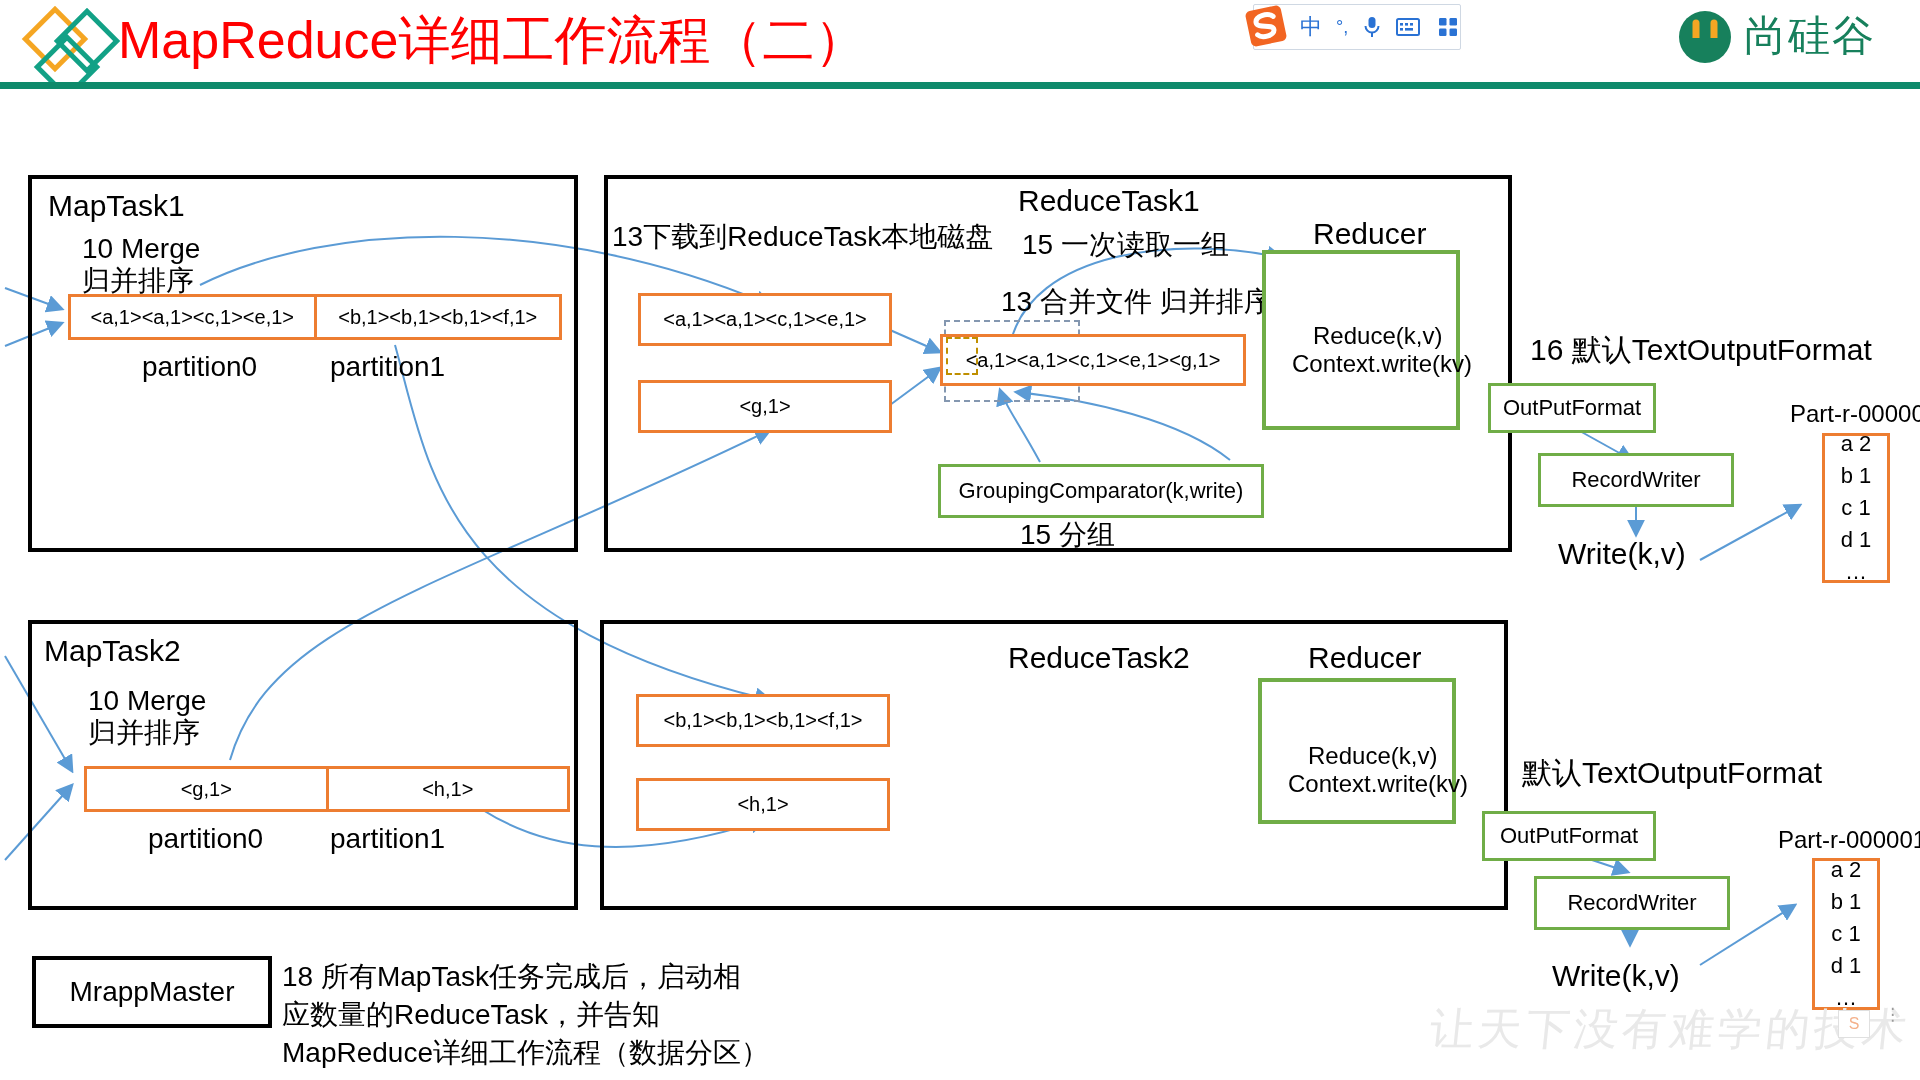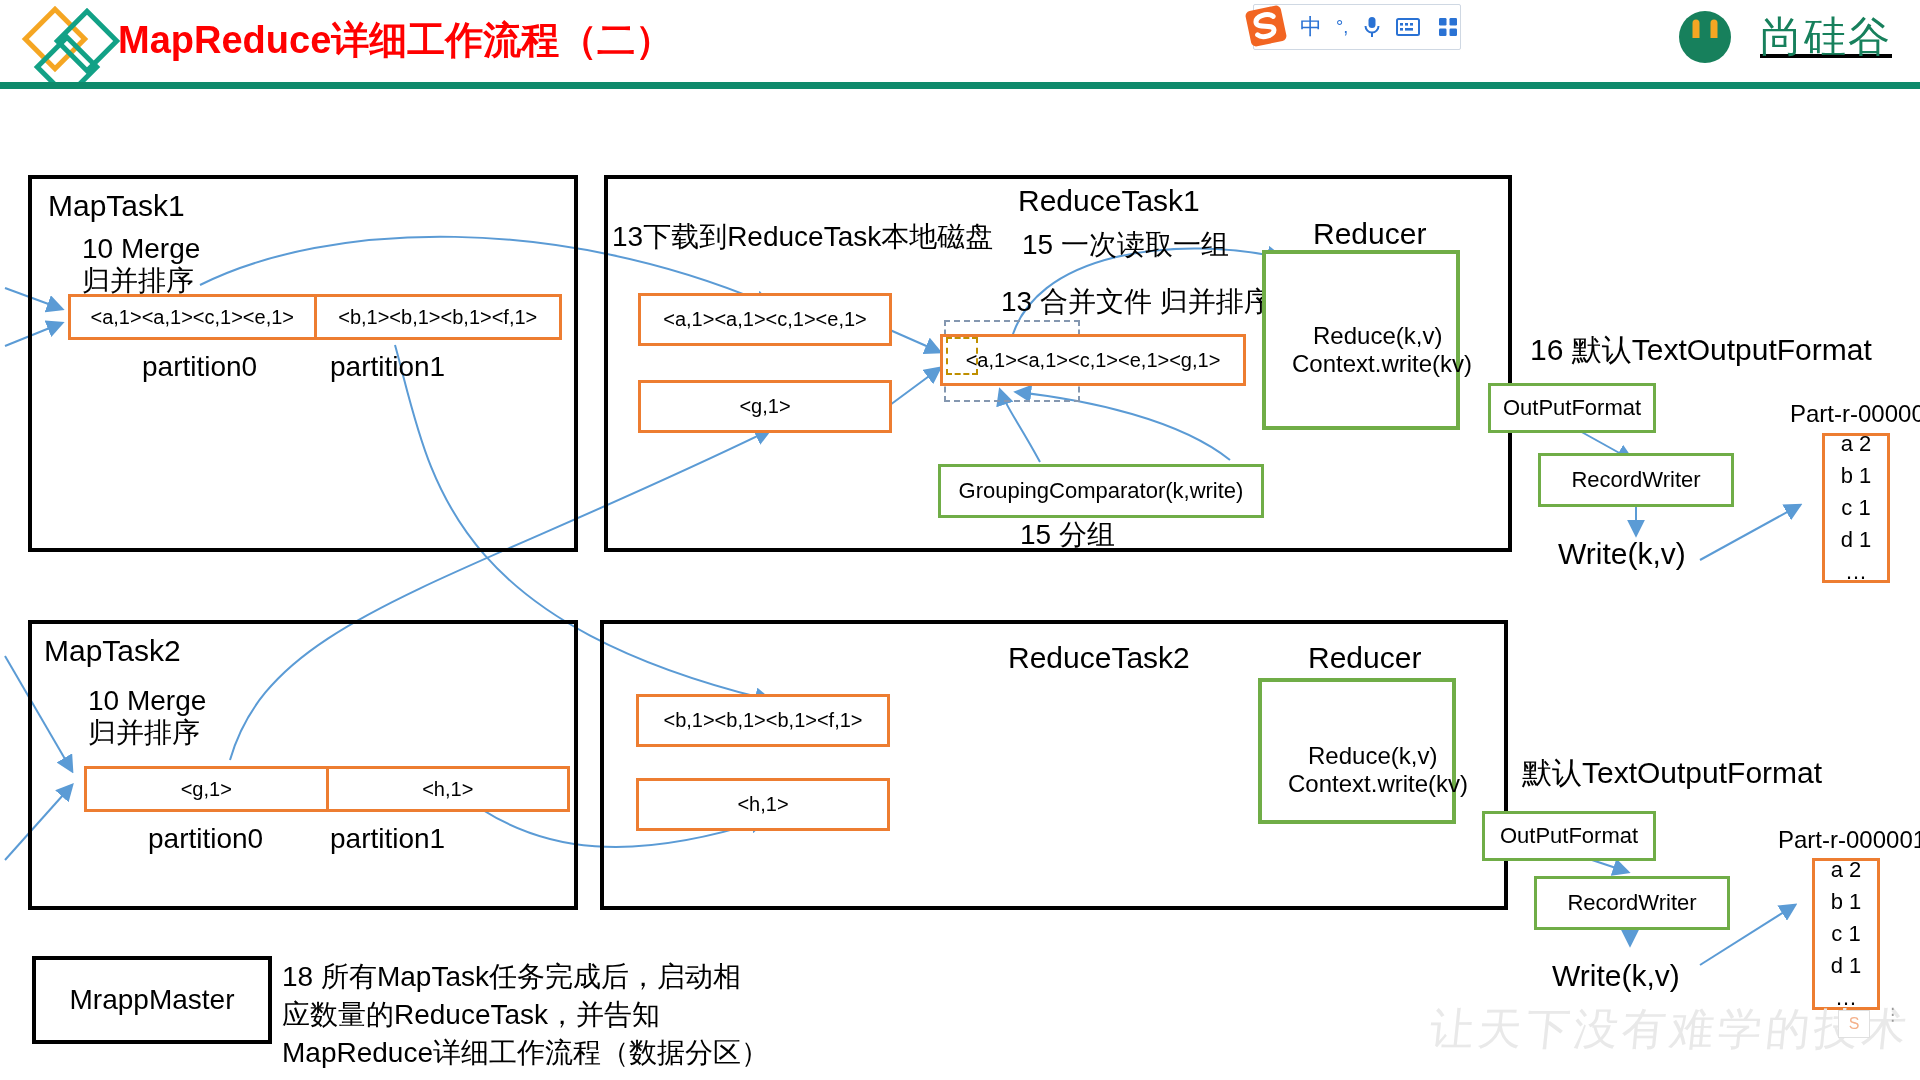--- a/index.html
+++ b/index.html
@@ -2,22 +2,22 @@
 <html><head>
 <meta charset="utf-8">
 <style>
   html,body{margin:0;padding:0;background:#ffffff;}
   body{width:1920px;height:1080px;position:relative;overflow:hidden;
        font-family:"Liberation Sans","DejaVu Sans",sans-serif;color:#000;}
 
   
   #header{position:absolute;left:0;top:0;width:1920px;height:92px;}
   #logo-diamonds{position:absolute;left:14px;top:4px;width:120px;height:84px;}
-  #title{position:absolute;left:118px;top:4px;font-size:38px;color:#ff0000;
-         letter-spacing:0px;white-space:nowrap;line-height:72px;font-weight:bold;}
+  #title{position:absolute;left:118px;top:4px;font-size:52px;color:#ff0000;
+         letter-spacing:0px;white-space:nowrap;line-height:72px;}
   #header-rule{position:absolute;left:0px;top:82px;width:1920px;height:7px;background:#0e8a6b;}
   .ime-item{font-size:22px;color:#2a72d4;line-height:1;display:flex;align-items:center;}
   #brand-text{font-size:42px;color:#17805c;font-family:"DejaVu Sans",sans-serif;letter-spacing:2px;}
 
   
   .blk{position:absolute;box-sizing:border-box;}
   .black-box{border:4px solid #000;background:transparent;}
   .orange-box{border:3px solid #ed7d31;background:#ffffff;
               display:flex;align-items:center;justify-content:center;
               font-size:20px;white-space:nowrap;}
@@ -109,21 +109,21 @@
       </g>
   </svg>
 </div>
 <svg style="position:absolute;left:1242px;top:2px;" width="48" height="48" viewBox="0 0 48 48">
   <g transform="rotate(-12 24 24)">
     <rect x="6" y="6" width="36" height="36" rx="5" fill="#f26522"></rect>
     <path d="M33 16 C28 11, 15 12, 15 19 C15 25, 31 23, 31 29 C31 35, 18 36, 14 31" fill="none" stroke="#ffffff" stroke-width="5" stroke-linecap="round"></path>
   </g>
 </svg>
 
-<div style="position:absolute;left:1676px;top:8px;display:flex;align-items:center;gap:26px;text-decoration:underline;">
+<div style="position:absolute;left:1676px;top:8px;display:flex;gap:10px;">
   <svg width="58" height="58" viewBox="0 0 58 58">
     <circle cx="29" cy="29" r="26" fill="#17805c"></circle>
     <path d="M20 15 v18 a9 9 0 0 0 18 0 V15" fill="none" stroke="#f5a623" stroke-width="7" stroke-linecap="round"></path>
     <path d="M6 30 a23 23 0 0 0 46 0" fill="#17805c"></path>
   </svg>
   <span id="brand-text">尚硅谷</span>
 </div>
 
 <svg class="arrows">
   <defs>
@@ -252,21 +252,21 @@
 
 <div class="lbl f24" style="left:1778px;top:826px;">Part-r-000001</div>
 <div class="file-box" style="left:1812px;top:858px;width:68px;height:152px;">
   <span>a 2</span>
   <span>b 1</span>
   <span>c 1</span>
   <span>d 1</span>
   <span>…</span>
 </div>
 
-<div class="blk" style="left:32px;top:956px;width:240px;height:88px;border:4px solid #000;background:#fff;
+<div class="blk" style="left:32px;top:956px;width:240px;height:72px;border:4px solid #000;background:#fff;
             display:flex;align-items:center;justify-content:center;font-size:28px;">
   <span>MrappMaster</span>
 </div>
 <div class="lbl f28" style="left:282px;top:960px;">18 所有MapTask任务完成后，启动相</div>
 <div class="lbl f28" style="left:282px;top:998px;">应数量的ReduceTask，并告知</div>
 <div class="lbl f28" style="left:282px;top:1036px;">MapReduce详细工作流程（数据分区）</div>
 
 <div id="watermark">让天下没有难学的技术</div>
 <div id="wm-badge">S</div>
 <div id="wm-dots">⋮</div>

